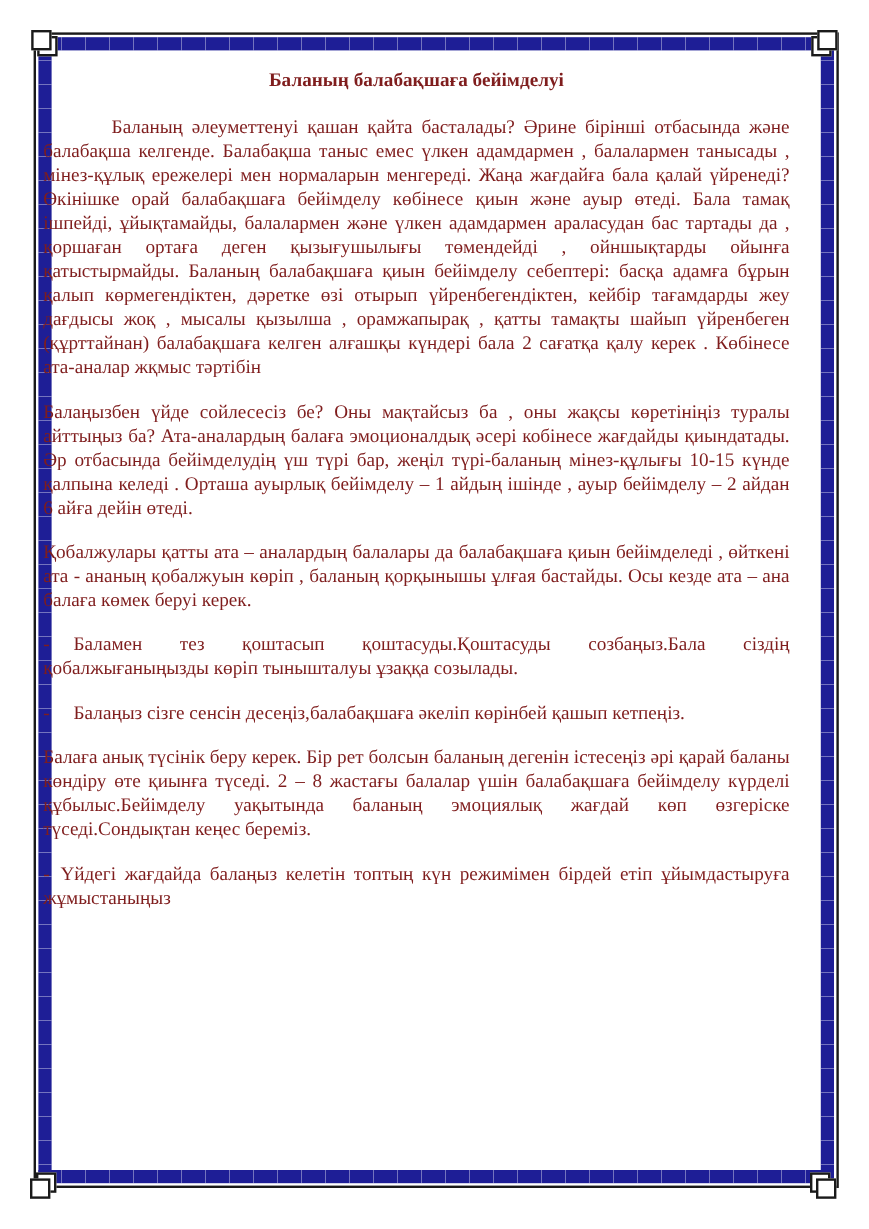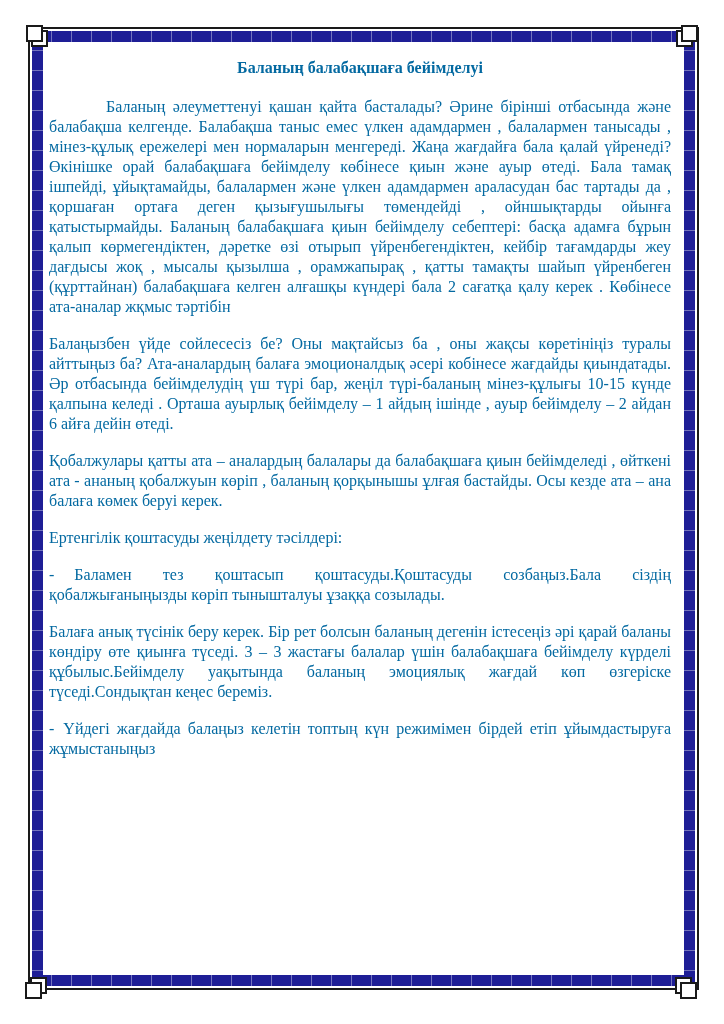--- a/index.html
+++ b/index.html
@@ -34,22 +34,22 @@
     position:absolute;width:17px;height:17px;box-sizing:border-box;
     background:#ffffff;border:2px solid #1a1a1a;
   }
   .sq.tl-i{left:31px;top:30px;}  .sq.tl-o{left:26px;top:25px;}
   .sq.tr-i{left:676px;top:30px;} .sq.tr-o{left:681px;top:25px;}
   .sq.bl-i{left:30px;top:977px;} .sq.bl-o{left:25px;top:982px;}
   .sq.br-i{left:675px;top:977px;}.sq.br-o{left:680px;top:982px;}
 
   
   .content{
-    position:absolute;left:49px;top:58px;width:622px;
-    font-size:16px;line-height:20px;color:#0369a1;
+    position:absolute;left:36px;top:58px;width:622px;
+    font-size:16px;line-height:20px;color:#7f1d1d;
     text-align:justify;
   }
   .doc-title{
     font-size:16px;line-height:20px;font-weight:bold;
     text-align:center;margin:0 0 19px 0;
   }
   .content p{margin:0 0 17px 0;}
   .content p:last-child{margin-bottom:8px;}
   p.indent{text-indent:57px;}
   .dash{display:inline-block;}
@@ -78,24 +78,24 @@
   <div class="content">
     <h1 class="doc-title">Баланың балабақшаға бейімделуі</h1>
 
     <p class="indent">Баланың әлеуметтенуі қашан қайта басталады? Әрине бірінші отбасында және балабақша келгенде. Балабақша таныс емес үлкен адамдармен , балалармен танысады , мінез-құлық ережелері мен нормаларын менгереді. Жаңа жағдайға бала қалай үйренеді? Өкінішке орай балабақшаға бейімделу көбінесе қиын және ауыр өтеді. Бала тамақ ішпейді, ұйықтамайды, балалармен және үлкен адамдармен араласудан бас тартады да , қоршаған ортаға деген қызығушылығы төмендейді , ойншықтарды ойынға қатыстырмайды. Баланың балабақшаға қиын бейімделу себептері: басқа адамға бұрын қалып көрмегендіктен, дәретке өзі отырып үйренбегендіктен, кейбір тағамдарды жеу дағдысы жоқ , мысалы қызылша , орамжапырақ , қатты тамақты шайып үйренбеген (құрттайнан) балабақшаға келген алғашқы күндері бала 2 сағатқа қалу керек . Көбінесе ата-аналар жқмыс тәртібін</p>
 
 
     <p>Балаңызбен үйде сойлесесіз бе? Оны мақтайсыз ба , оны жақсы көретініңіз туралы айттыңыз ба? Ата-аналардың балаға эмоционалдық әсері кобінесе жағдайды қиындатады. Әр отбасында бейімделудің үш түрі бар, жеңіл түрі-баланың мінез-құлығы 10-15 күнде қалпына келеді . Орташа ауырлық бейімделу – 1 айдың ішінде , ауыр бейімделу – 2 айдан 6 айға дейін өтеді.</p>
 
     <p>Қобалжулары қатты ата – аналардың балалары да балабақшаға қиын бейімделеді , өйткені ата - ананың қобалжуын көріп , баланың қорқынышы ұлғая бастайды. Осы кезде ата – ана балаға көмек беруі керек.</p>
 
-    <p>Ертенгілік қоштасуды жеңілдету тәсілдері:</p>
 
     <p class="gap-wide"><span class="dash">-</span><span>Баламен тез қоштасып қоштасуды.Қоштасуды созбаңыз.Бала сіздің қобалжығаныңызды көріп тынышталуы ұзаққа созылады.</span></p>
 
+    <p class="gap-wide"><span class="dash">-</span><span>Балаңыз сізге сенсін десеңіз,балабақшаға әкеліп көрінбей қашып кетпеңіз.</span></p>
 
 
 
-    <p>Балаға анық түсінік беру керек. Бір рет болсын баланың дегенін істесеңіз әрі қарай баланы көндіру өте қиынға түседі. 3 – 3 жастағы балалар үшін балабақшаға бейімделу күрделі құбылыс.Бейімделу уақытында баланың эмоциялық жағдай көп өзгеріске түседі.Сондықтан кеңес береміз.</p>
+    <p>Балаға анық түсінік беру керек. Бір рет болсын баланың дегенін істесеңіз әрі қарай баланы көндіру өте қиынға түседі. 2 – 8 жастағы балалар үшін балабақшаға бейімделу күрделі құбылыс.Бейімделу уақытында баланың эмоциялық жағдай көп өзгеріске түседі.Сондықтан кеңес береміз.</p>
 
     <p class="gap-narrow"><span class="dash">-</span><span>Үйдегі жағдайда балаңыз келетін топтың күн режимімен бірдей етіп ұйымдастыруға жұмыстаныңыз</span></p>
   </div>
 </div>
 
 </body></html>

